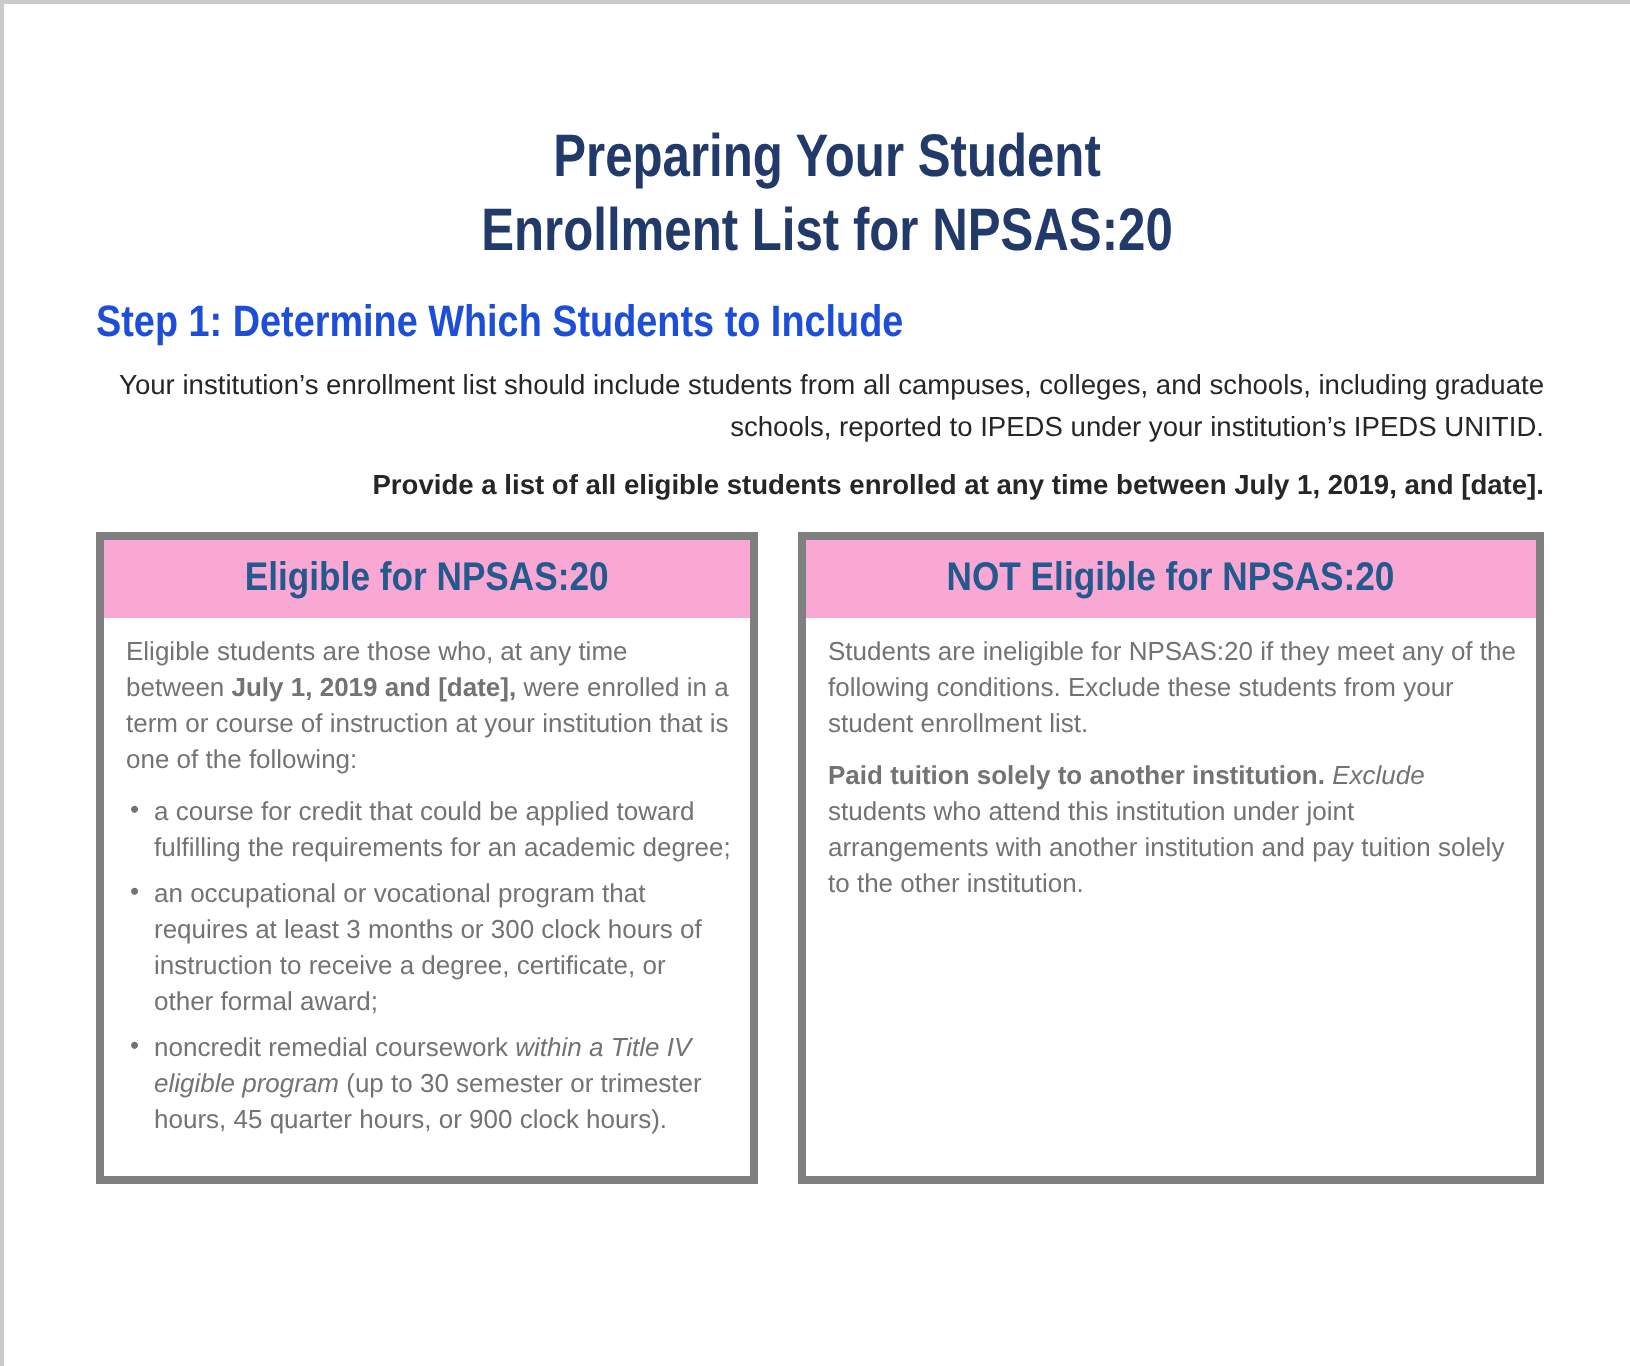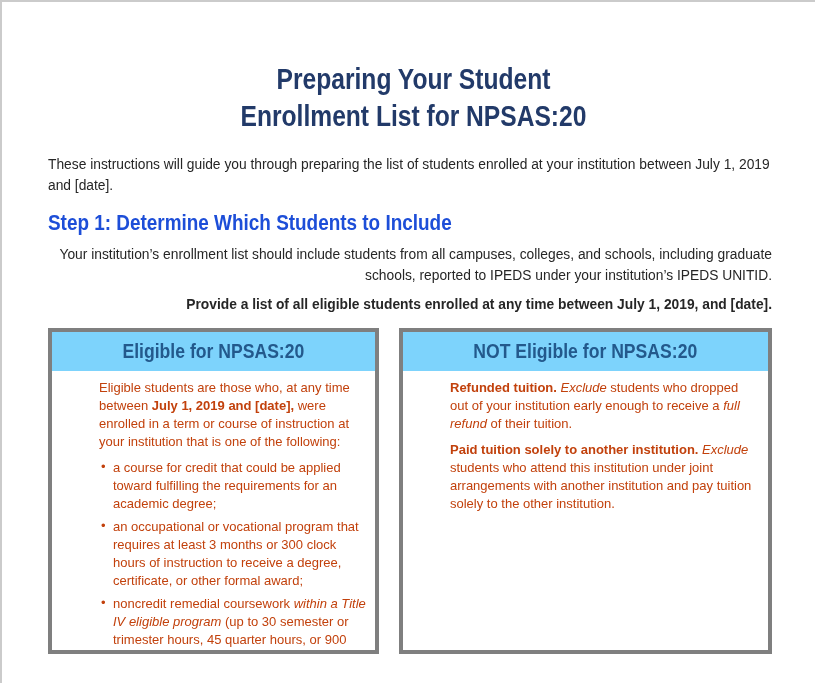--- a/index.html
+++ b/index.html
@@ -24,42 +24,41 @@
   .step-heading{margin:14px 0 0 0;font-size:22px;line-height:26px;font-weight:700;color:#1d4ed8;}
   .step-heading .htext{display:inline-block;transform:scaleX(0.86);transform-origin:left center;white-space:nowrap;}
 
   p.bodypara{margin:8px 0 0 0;font-size:13.8px;line-height:21px;max-width:724px;text-align:right;}
   p.boldpara{font-weight:700;}
 
   .boxes{display:flex;gap:20px;margin-top:13px;}
   .box{box-sizing:border-box;height:326px;border:4px solid #7f7f7f;background:#fff;overflow:hidden;}
   .box-left{width:331px;}
   .box-right{width:373px;}
-  .box-header{background:#7dd3fc;height:39px;display:flex;align-items:center;justify-content:center;}
+  .box-header{background:#f9a8d4;height:39px;display:flex;align-items:center;justify-content:center;}
   .box-header .htext{font-size:20px;font-weight:700;color:#23598c;transform:scaleX(0.88);transform-origin:center;white-space:nowrap;}
-  .box-body{padding:8px 9px 0 11px;font-size:13px;line-height:18px;color:#c2410c;margin-left:36px;}
+  .box-body{padding:8px 9px 0 11px;font-size:13px;line-height:18px;color:#737373;}
   .box-body p{margin:0 0 8px 0;}
   ul.bullets{list-style:none;margin:0;padding:0;}
   ul.bullets li{position:relative;padding-left:14px;margin-bottom:5px;}
   ul.bullets li::before{content:"\2022";position:absolute;left:2px;top:-1px;}
   .b{font-weight:700;}
   .i{font-style:italic;}
 </style>
 </head>
 <body>
 
 <div class="page">
   <div class="content">
 
     <div class="title">
       <div class="line">Preparing Your Student</div>
       <div class="line">Enrollment List for NPSAS:20</div>
     </div>
 
-    <p class="intro">These instructions will guide you through preparing the list of students enrolled at your institution between July 1, 2019 and [date].</p>
 
     <h2 class="step-heading"><span class="htext">Step 1: Determine Which Students to Include</span></h2>
 
     <p class="bodypara">Your institution’s enrollment list should include students from all campuses, colleges, and schools, including graduate schools, reported to IPEDS under your institution’s IPEDS UNITID.</p>
     <p class="bodypara boldpara">Provide a list of all eligible students enrolled at any time between July 1, 2019, and [date].</p>
 
     <div class="boxes">
 
       <div class="box box-left">
         <div class="box-header">
@@ -73,20 +72,20 @@
               <li><span>noncredit remedial coursework </span><span class="i">within a Title IV eligible program</span><span> (up to 30 semester or trimester hours, 45 quarter hours, or 900 clock hours).</span></li>
             </ul>
         </div>
       </div>
 
       <div class="box box-right">
         <div class="box-header">
           <span class="htext">NOT Eligible for NPSAS:20</span>
         </div>
         <div class="box-body">
-            <p><span class="b">Refunded tuition. </span><span class="i">Exclude</span><span> students who dropped out of your institution early enough to receive a </span><span class="i">full refund</span><span> of their tuition.</span></p>
+            <p><span>Students are ineligible for NPSAS:20 if they meet any of the following conditions. Exclude these students from your student enrollment list.</span></p>
             <p><span class="b">Paid tuition solely to another institution. </span><span class="i">Exclude</span><span> students who attend this institution under joint arrangements with another institution and pay tuition solely to the other institution.</span></p>
           </div>
       </div>
 
     </div>
   </div>
 </div>
 
 </body></html>

